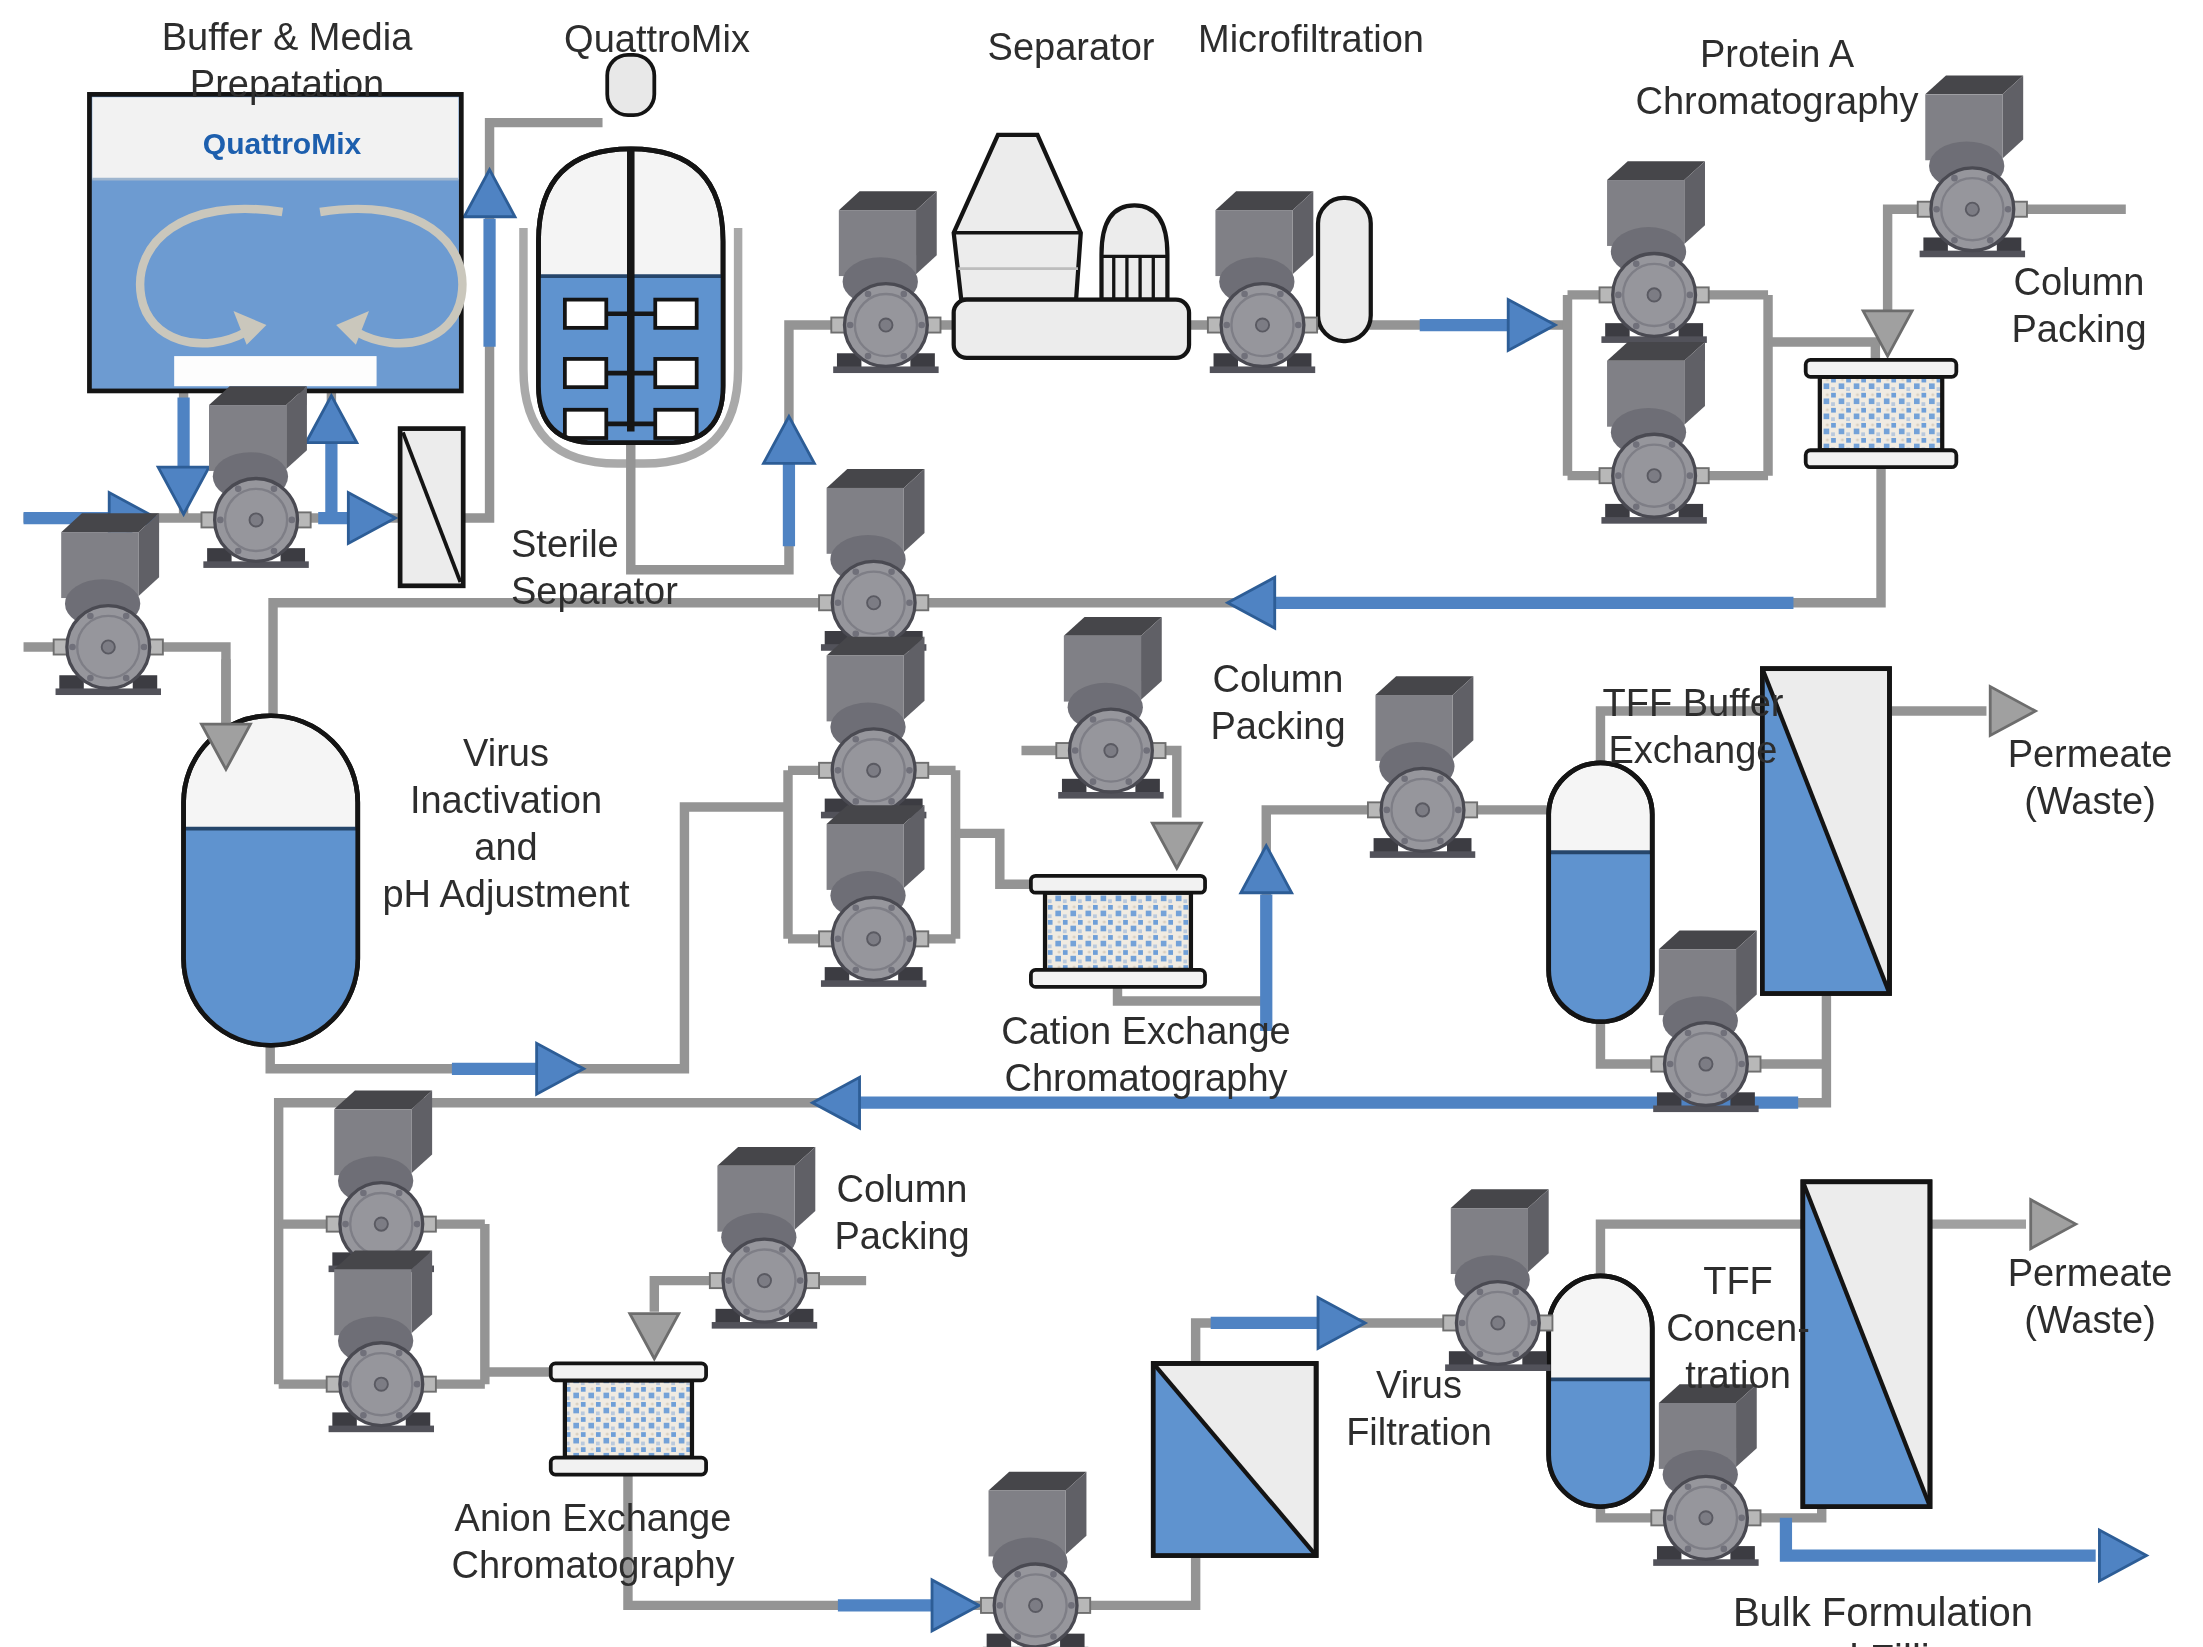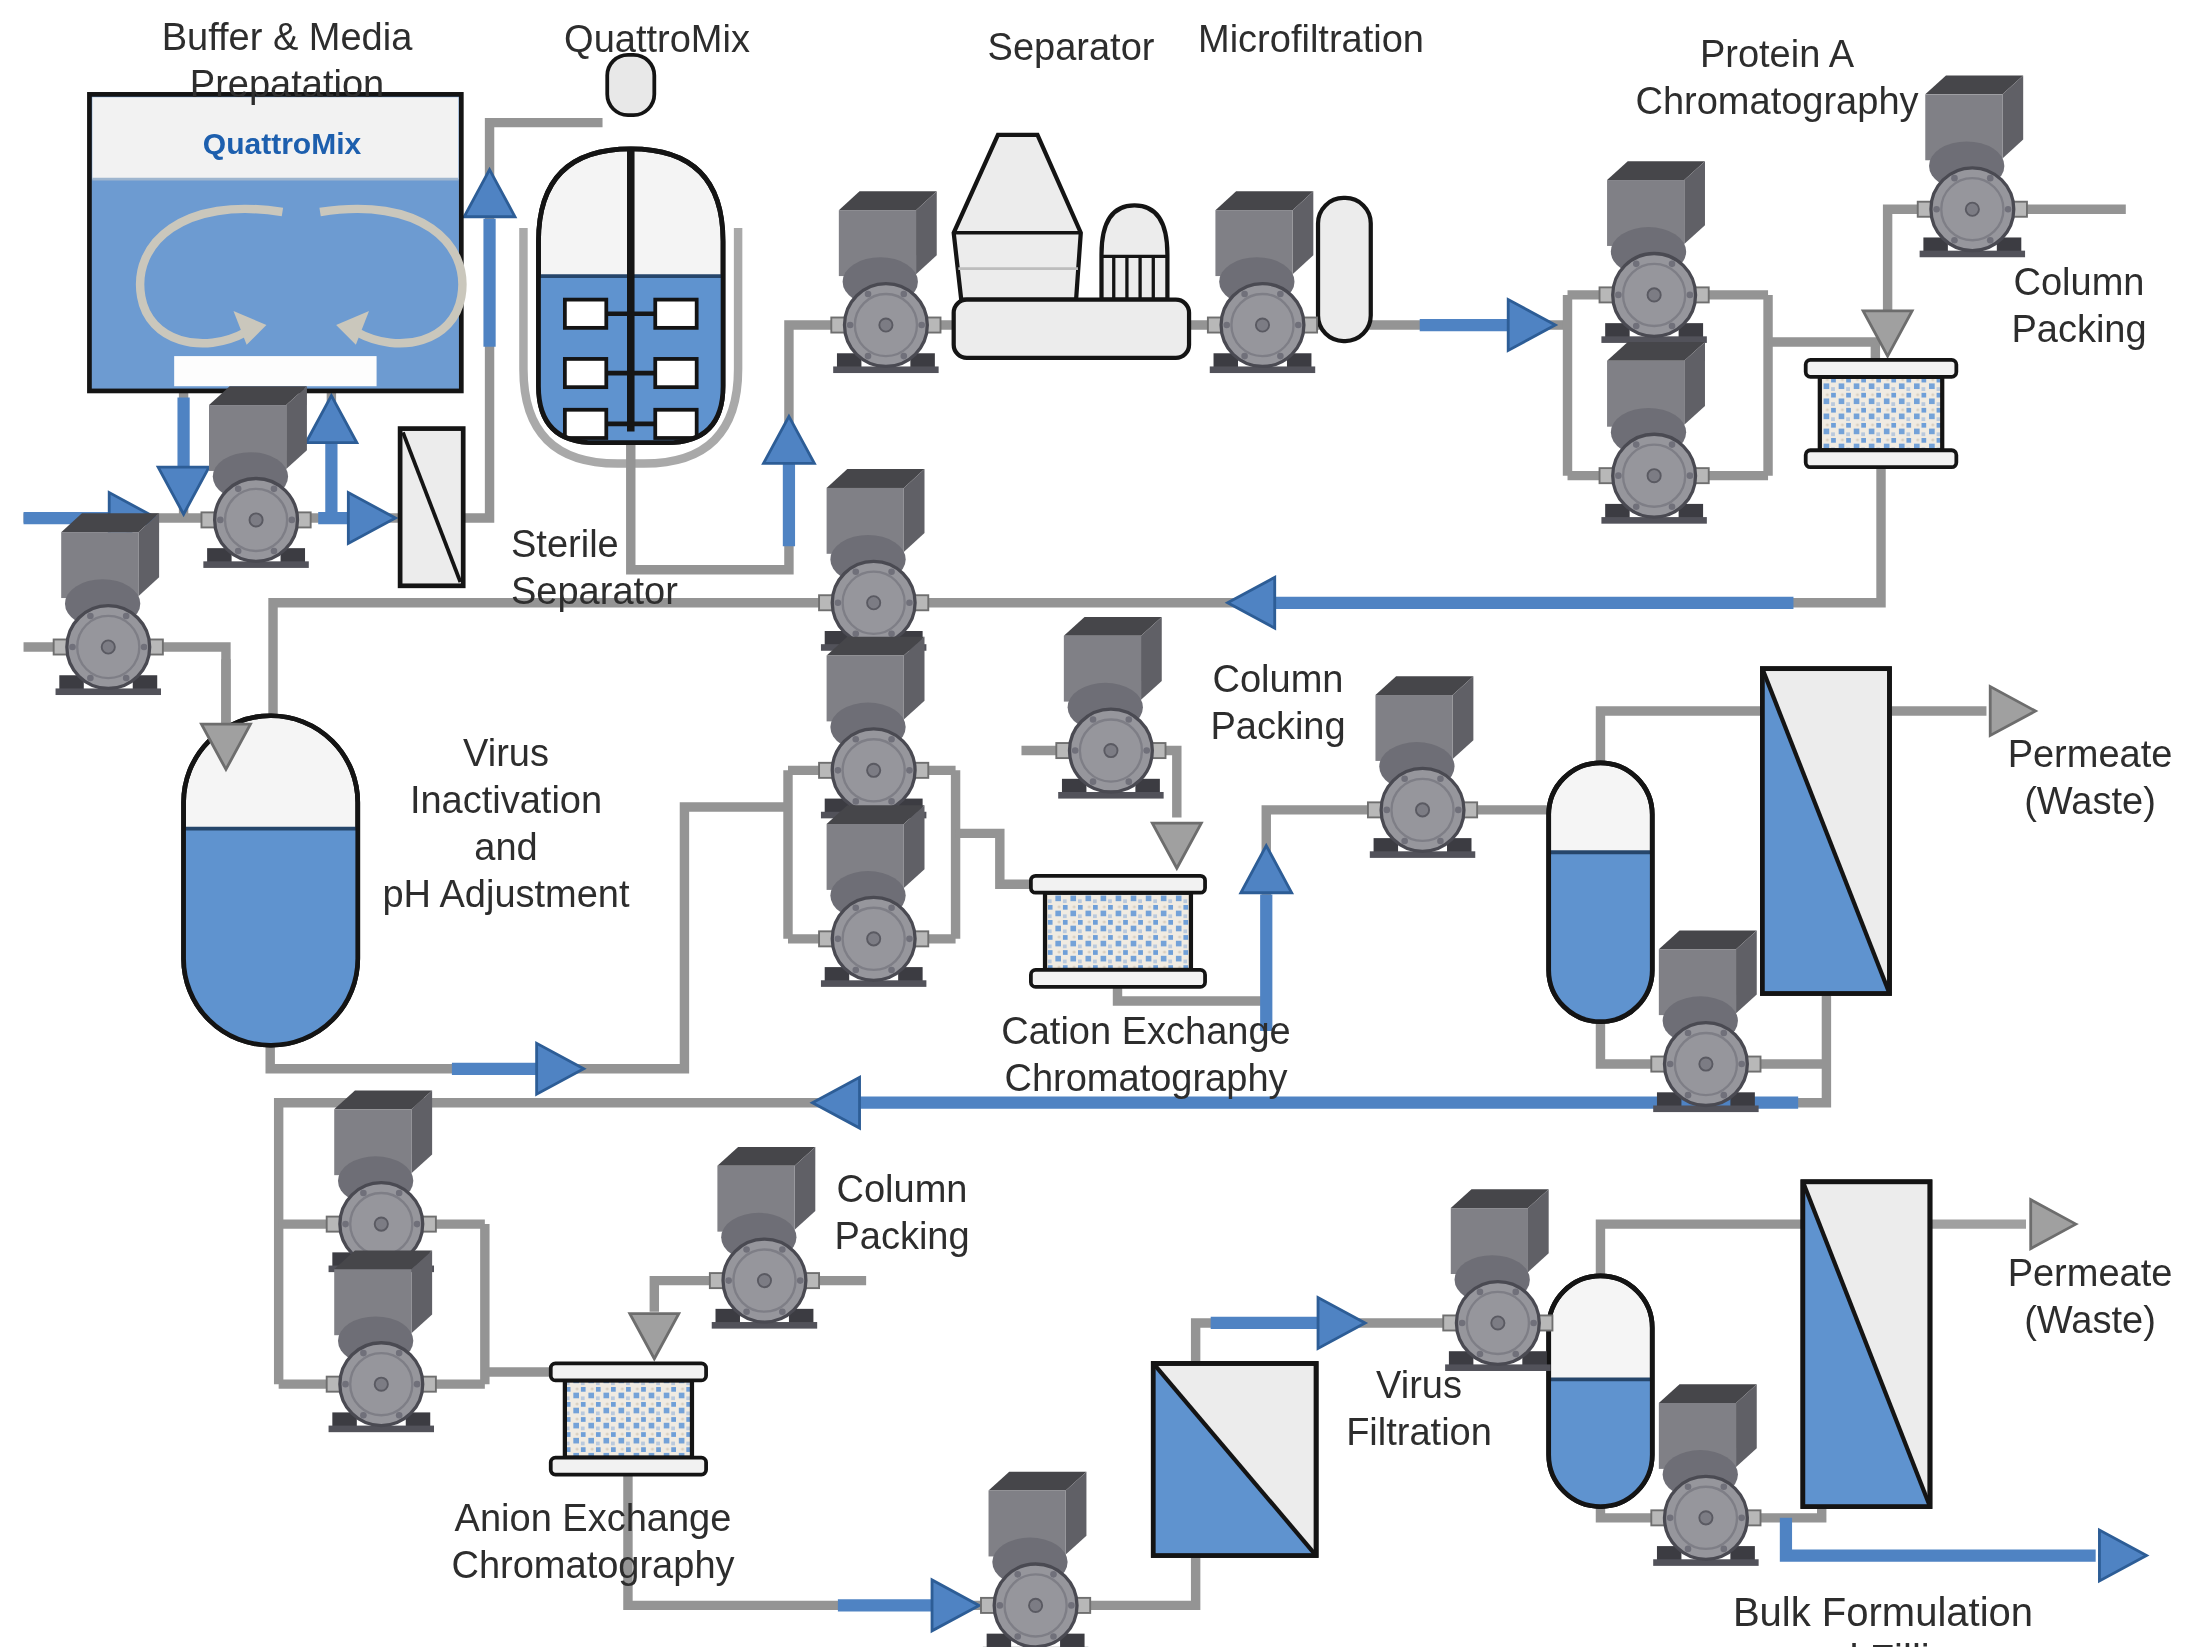--- a/index.html
+++ b/index.html
@@ -302,26 +302,31 @@
 <div class="lbl left" style="left:504px;top:521px">Sterile
 Separator</div>
 <div class="lbl" style="left:499px;top:730px">Virus
 Inactivation
 and
 pH Adjustment</div>
 <div class="lbl" style="left:1271px;top:656px">Column
 Packing</div>
 <div class="lbl" style="left:1139px;top:1008px">Cation Exchange
 Chromatography</div>
+<div class="lbl" style="left:1686px;top:680px">TFF Buffer
+Exchange</div>
 <div class="lbl" style="left:2083px;top:731px">Permeate
 (Waste)</div>
 <div class="lbl" style="left:895px;top:1166px">Column
 Packing</div>
 <div class="lbl" style="left:586px;top:1495px">Anion Exchange
 Chromatography</div>
 <div class="lbl" style="left:1412px;top:1362px">Virus
 Filtration</div>
+<div class="lbl" style="left:1731px;top:1258px">TFF
+Concen-
+tration</div>
 <div class="lbl" style="left:2083px;top:1250px">Permeate
 (Waste)</div>
 <div class="lbl big" style="left:1876px;top:1589px">Bulk Formulation and Filling</div>
 
 </div>
 
 
 </body></html>

